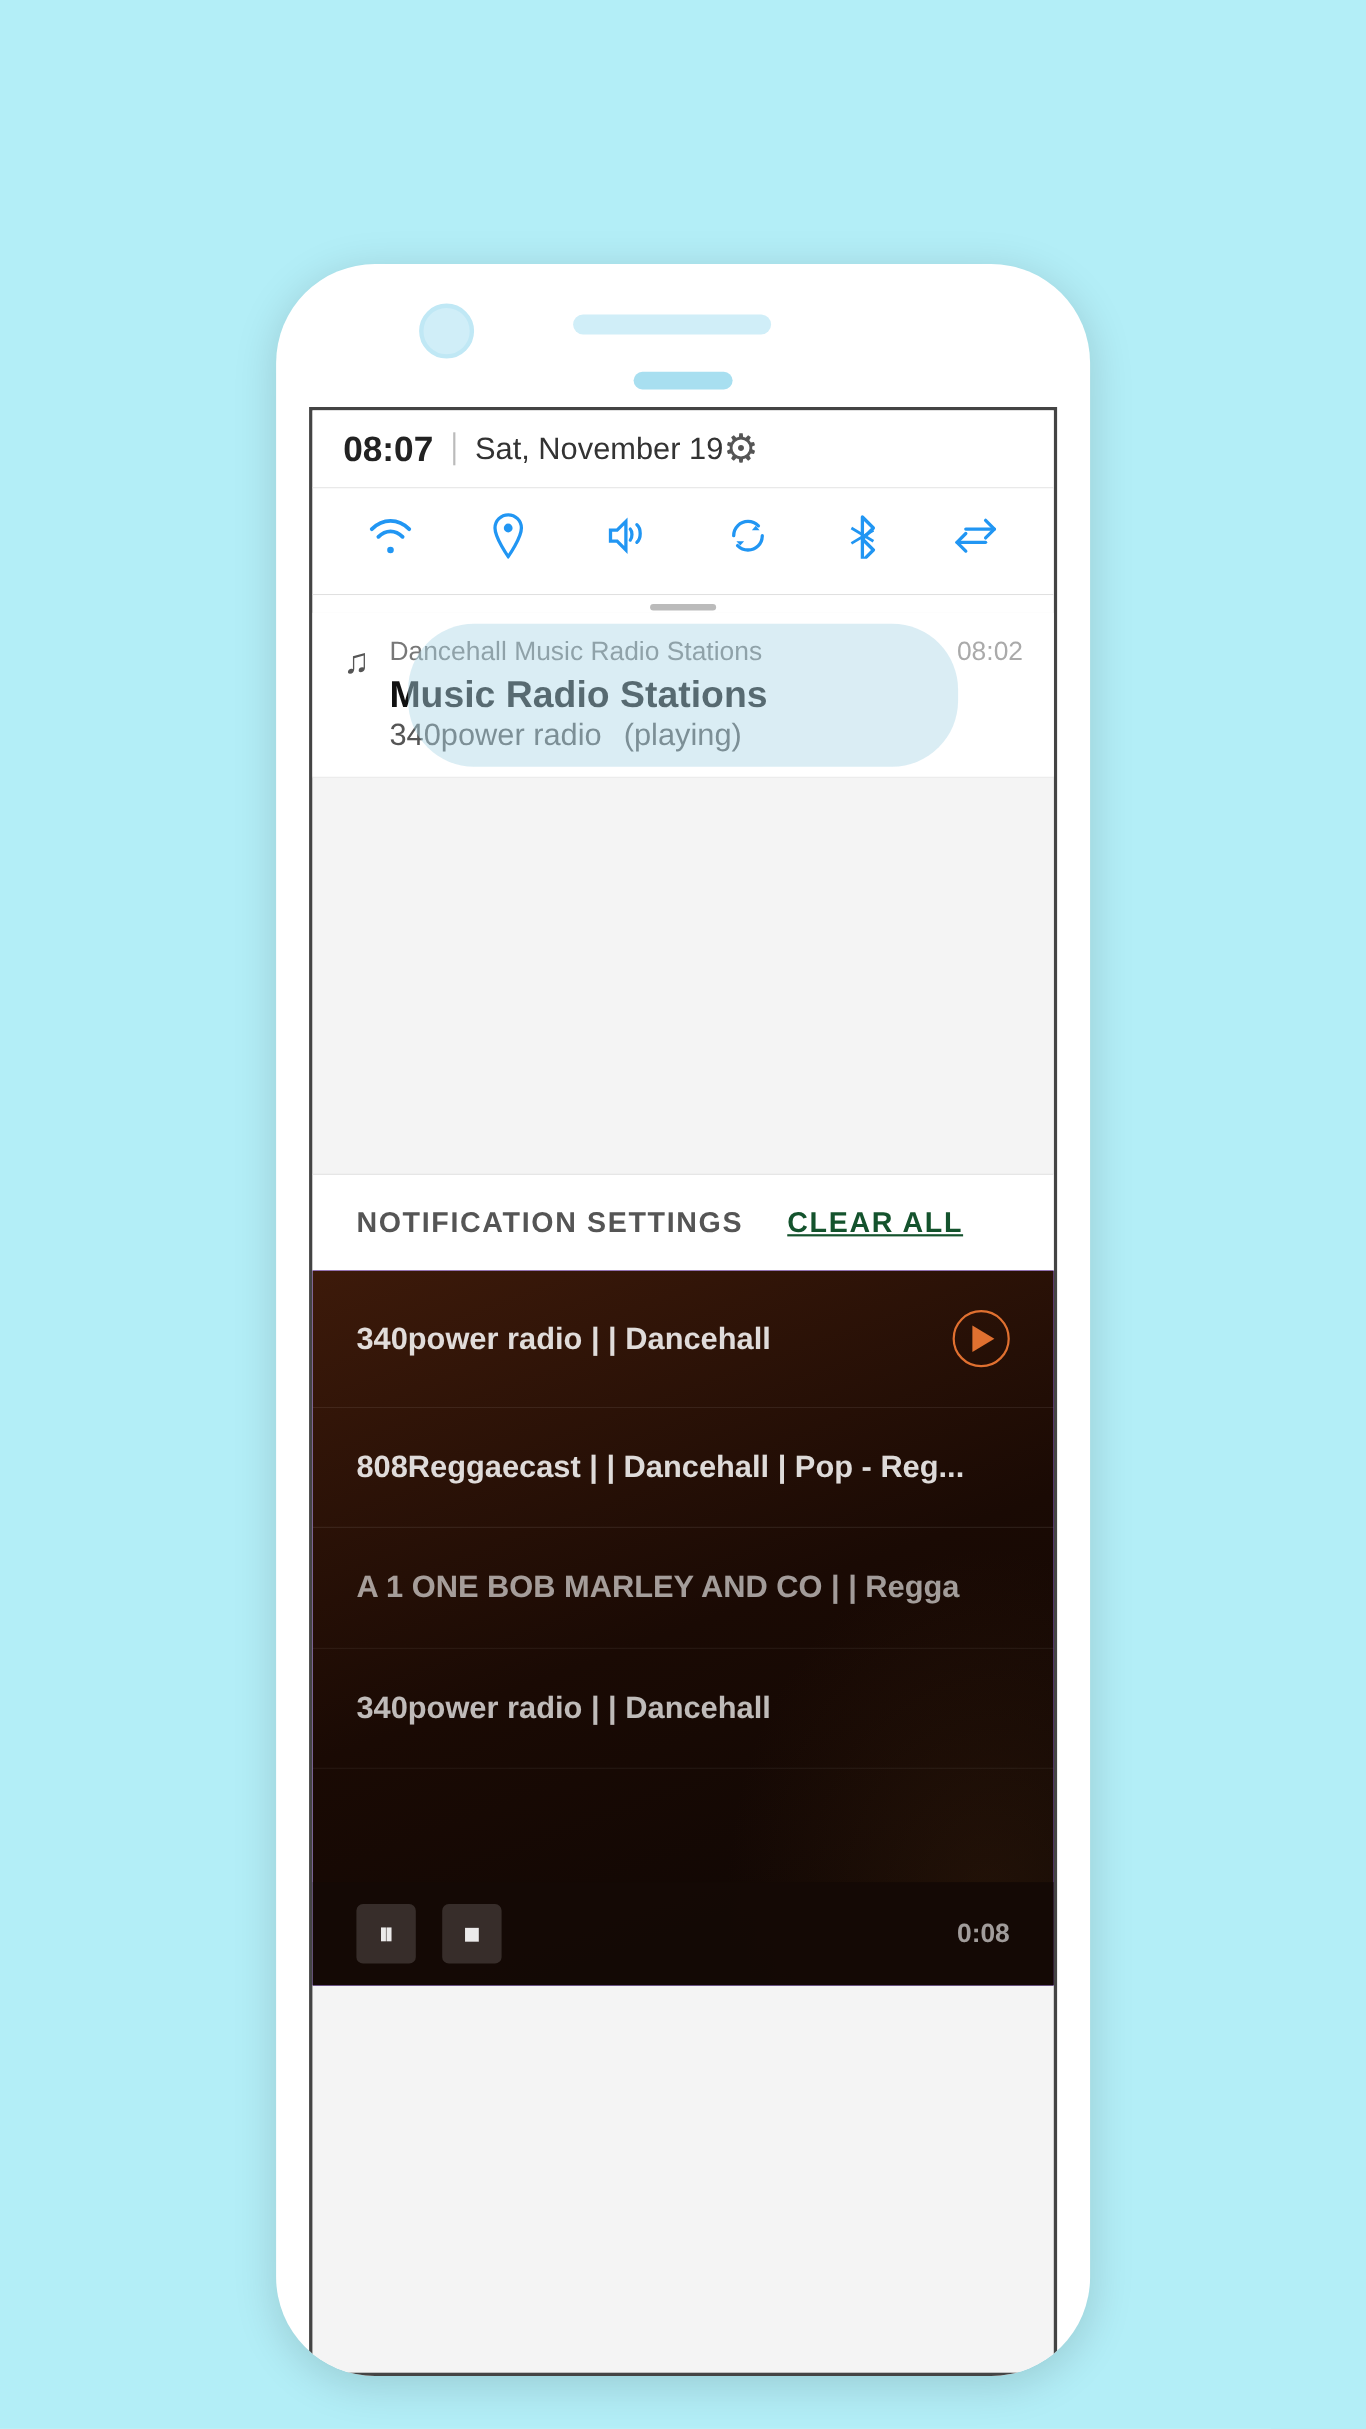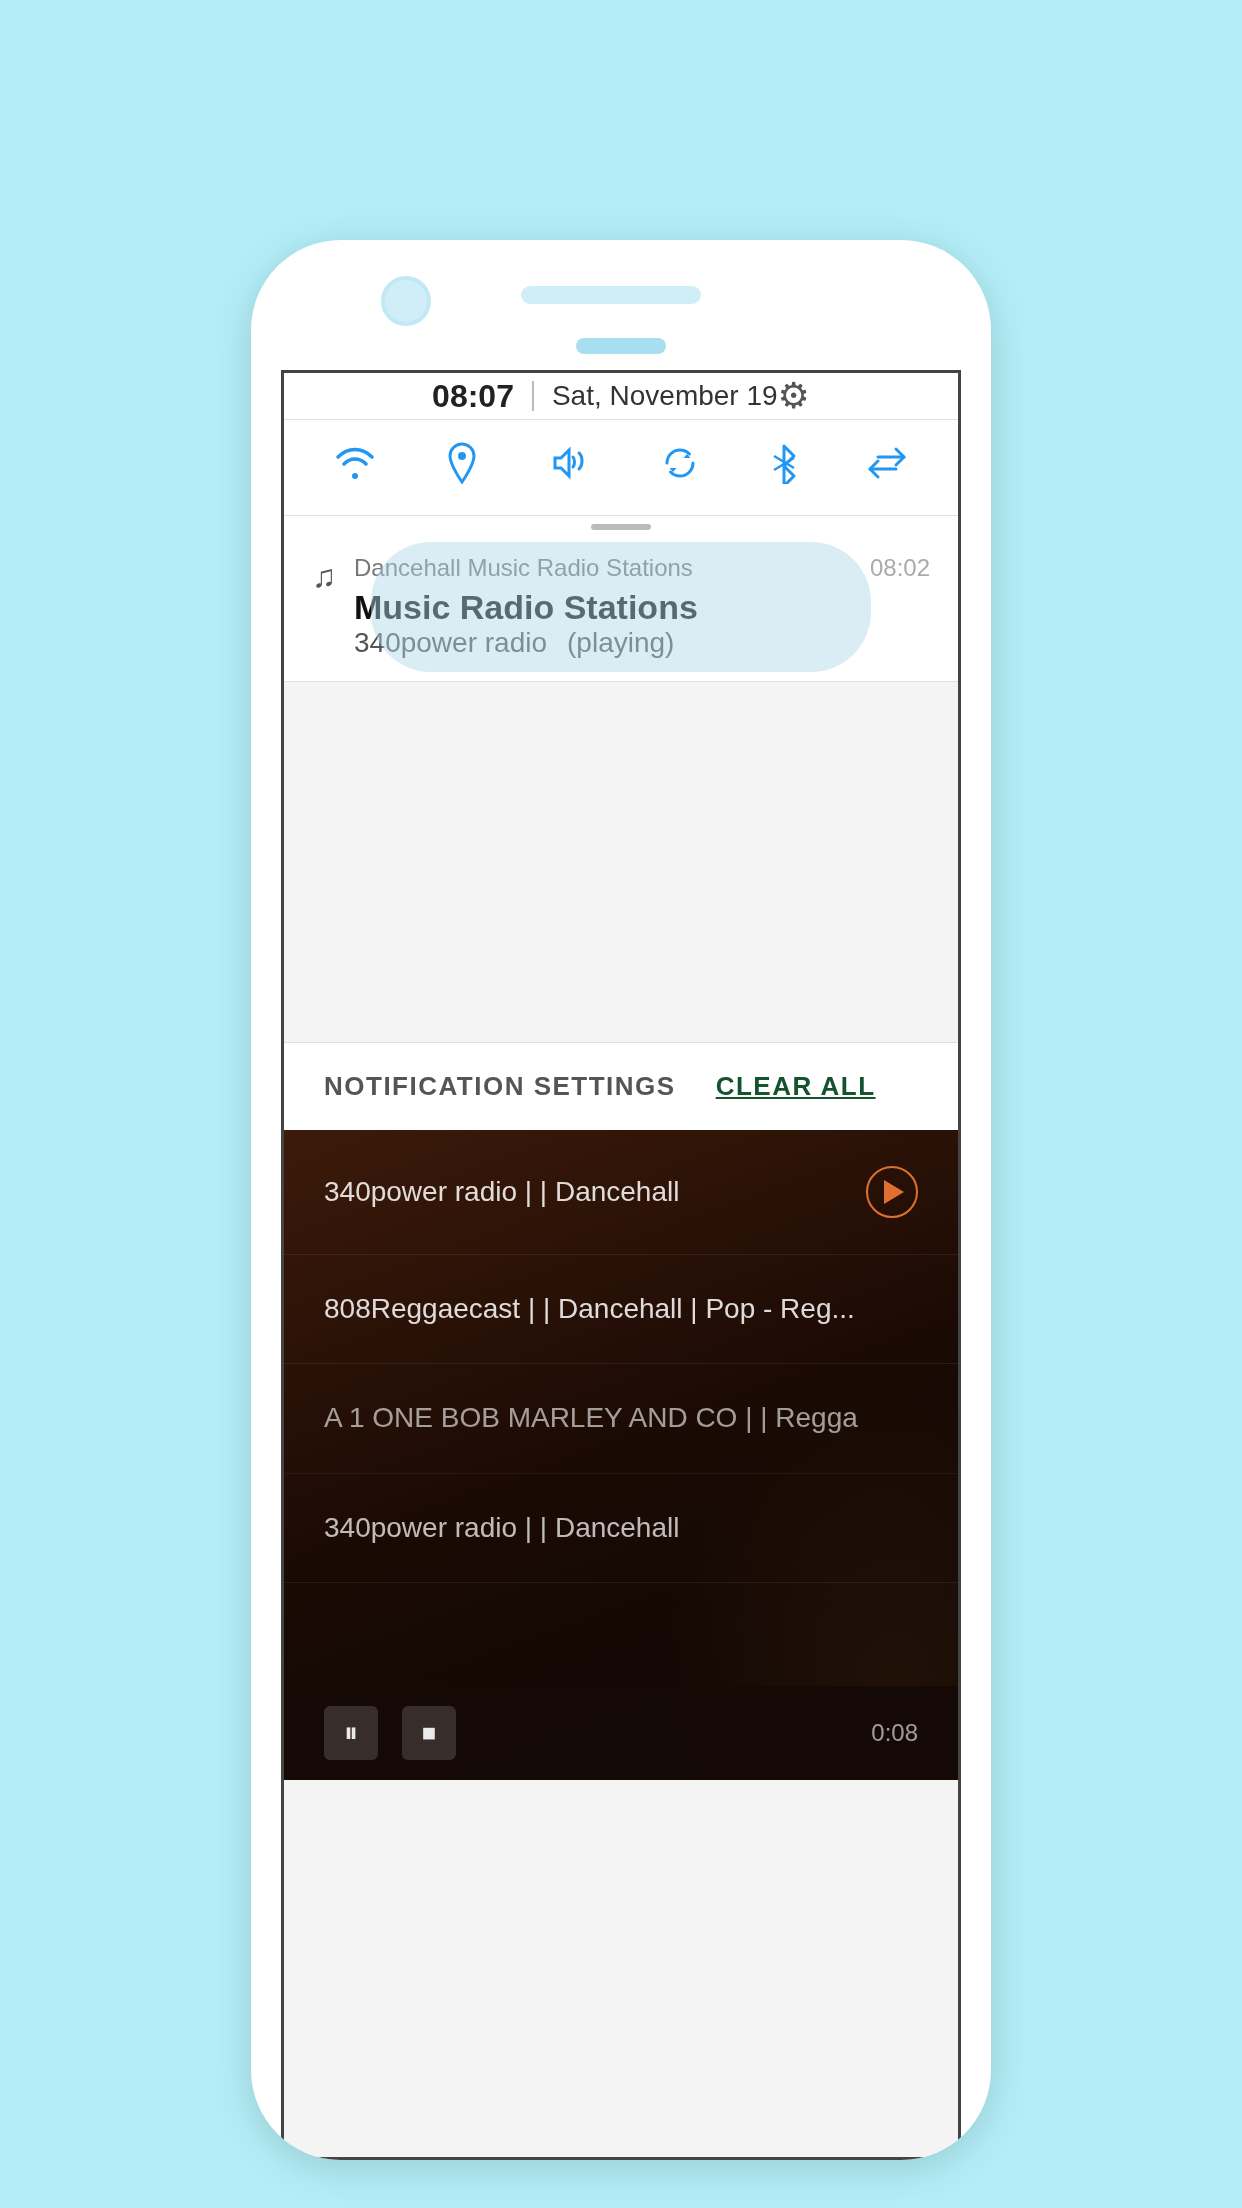--- a/index.html
+++ b/index.html
@@ -77,24 +77,24 @@
       right: 30px;
       bottom: 0;
       background: #f4f4f4;
       border: 3px solid #444;
       overflow: hidden;
     }
 
     
     .status-bar {
       background: #ffffff;
-      padding: 2px 28px;
-      display: flex;
-      align-items: center;
-      justify-content: center;
+      padding: 14px 28px;
+      display: flex;
+      align-items: center;
+      justify-content: flex-start;
       border-bottom: 1px solid #e0e0e0;
     }
 
     .status-bar-left {
       display: flex;
       align-items: center;
       gap: 18px;
     }
 
     .status-time {
@@ -257,20 +257,21 @@
     .notif-action-btn.clear {
       color: #14532d;
       text-decoration: underline;
     }
 
     
     .app-content {
       background: #6d28d9;
       position: relative;
       overflow: hidden;
+      font-weight: bold;
     }
 
     .radio-list {
       position: relative;
       z-index: 2;
     }
 
     .radio-item {
       padding: 36px 40px;
       border-bottom: 1px solid rgba(255,255,255,0.08);

